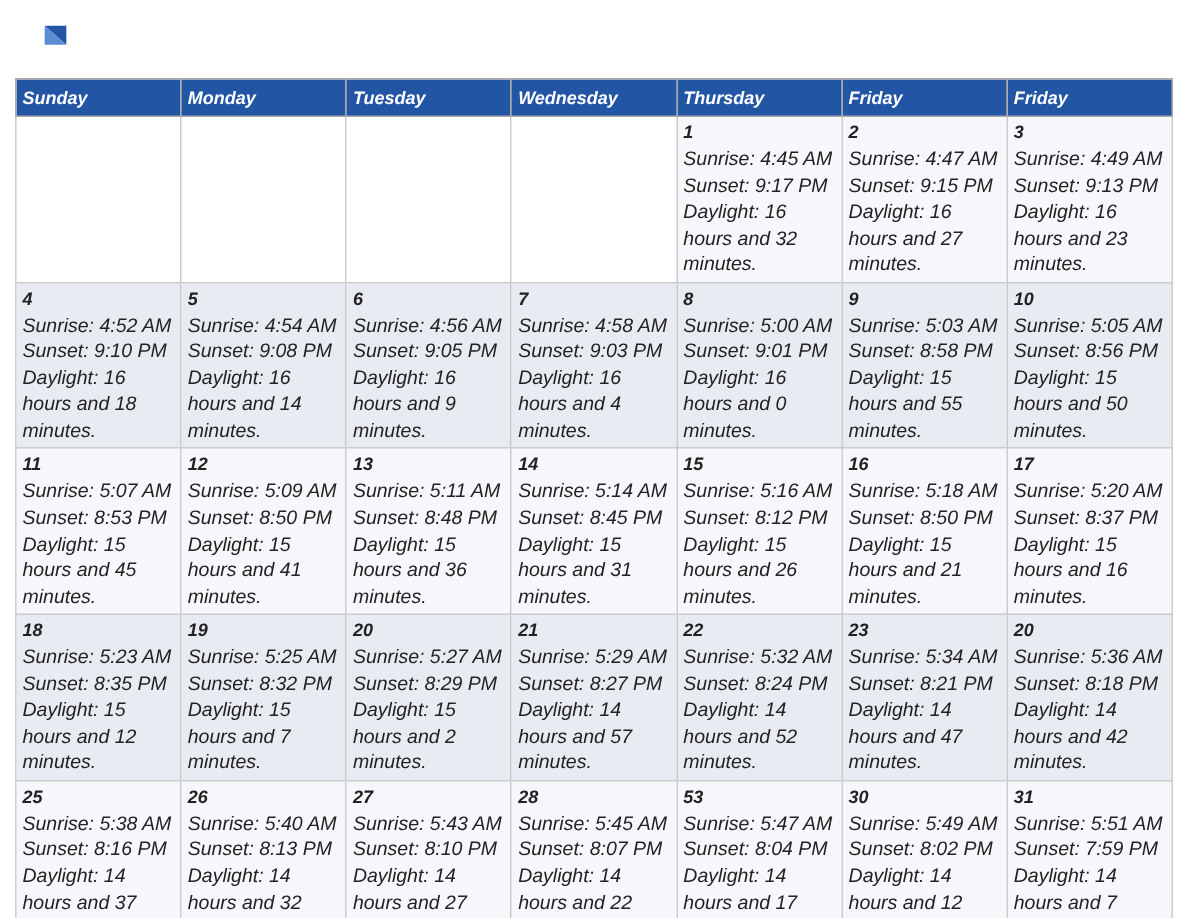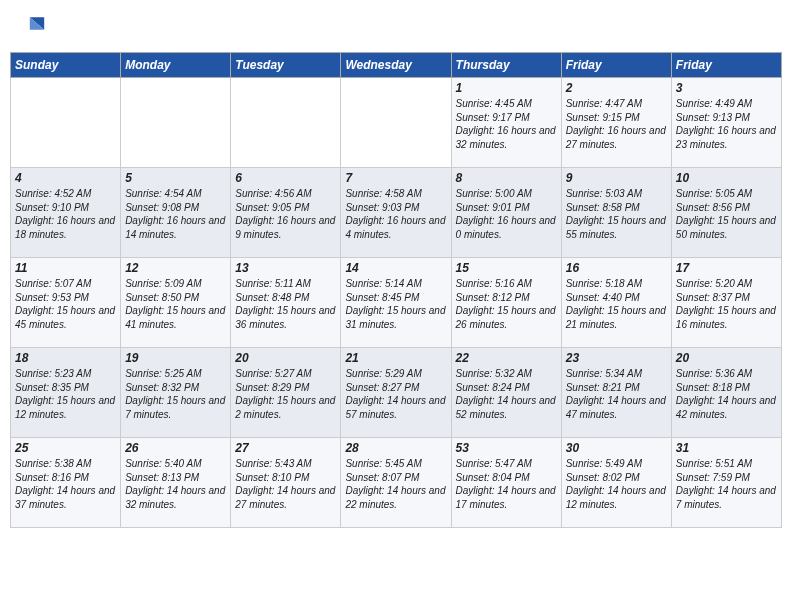--- a/index.html
+++ b/index.html
@@ -73,21 +73,21 @@
     .calendar tr:nth-child(even) td {
       background: #e8ecf2;
     }
     .day-num {
       font-size: 12px;
       font-weight: bold;
       display: block;
       margin-bottom: 2px;
     }
     .day-info {
-      font-size: 10px;
+      font-size: 13px;
       line-height: 1.35;
       color: #222;
     }
     .empty {
       background: #fff !important;
     }
   </style>
 </head>
 <body>
 
@@ -197,21 +197,21 @@
           <div class="day-info">Sunrise: 5:05 AM
 Sunset: 8:56 PM
 Daylight: 15 hours
 and 50 minutes.</div>
         </td>
       </tr>
       <tr>
         <td>
           <span class="day-num">11</span>
           <div class="day-info">Sunrise: 5:07 AM
-Sunset: 9:53 PM
+Sunset: 8:53 PM
 Daylight: 15 hours
 and 45 minutes.</div>
         </td>
         <td>
           <span class="day-num">12</span>
           <div class="day-info">Sunrise: 5:09 AM
 Sunset: 8:50 PM
 Daylight: 15 hours
 and 41 minutes.</div>
         </td>
@@ -232,21 +232,21 @@
         <td>
           <span class="day-num">15</span>
           <div class="day-info">Sunrise: 5:16 AM
 Sunset: 8:12 PM
 Daylight: 15 hours
 and 26 minutes.</div>
         </td>
         <td>
           <span class="day-num">16</span>
           <div class="day-info">Sunrise: 5:18 AM
-Sunset: 4:40 PM
+Sunset: 8:50 PM
 Daylight: 15 hours
 and 21 minutes.</div>
         </td>
         <td>
           <span class="day-num">17</span>
           <div class="day-info">Sunrise: 5:20 AM
 Sunset: 8:37 PM
 Daylight: 15 hours
 and 16 minutes.</div>
         </td>

